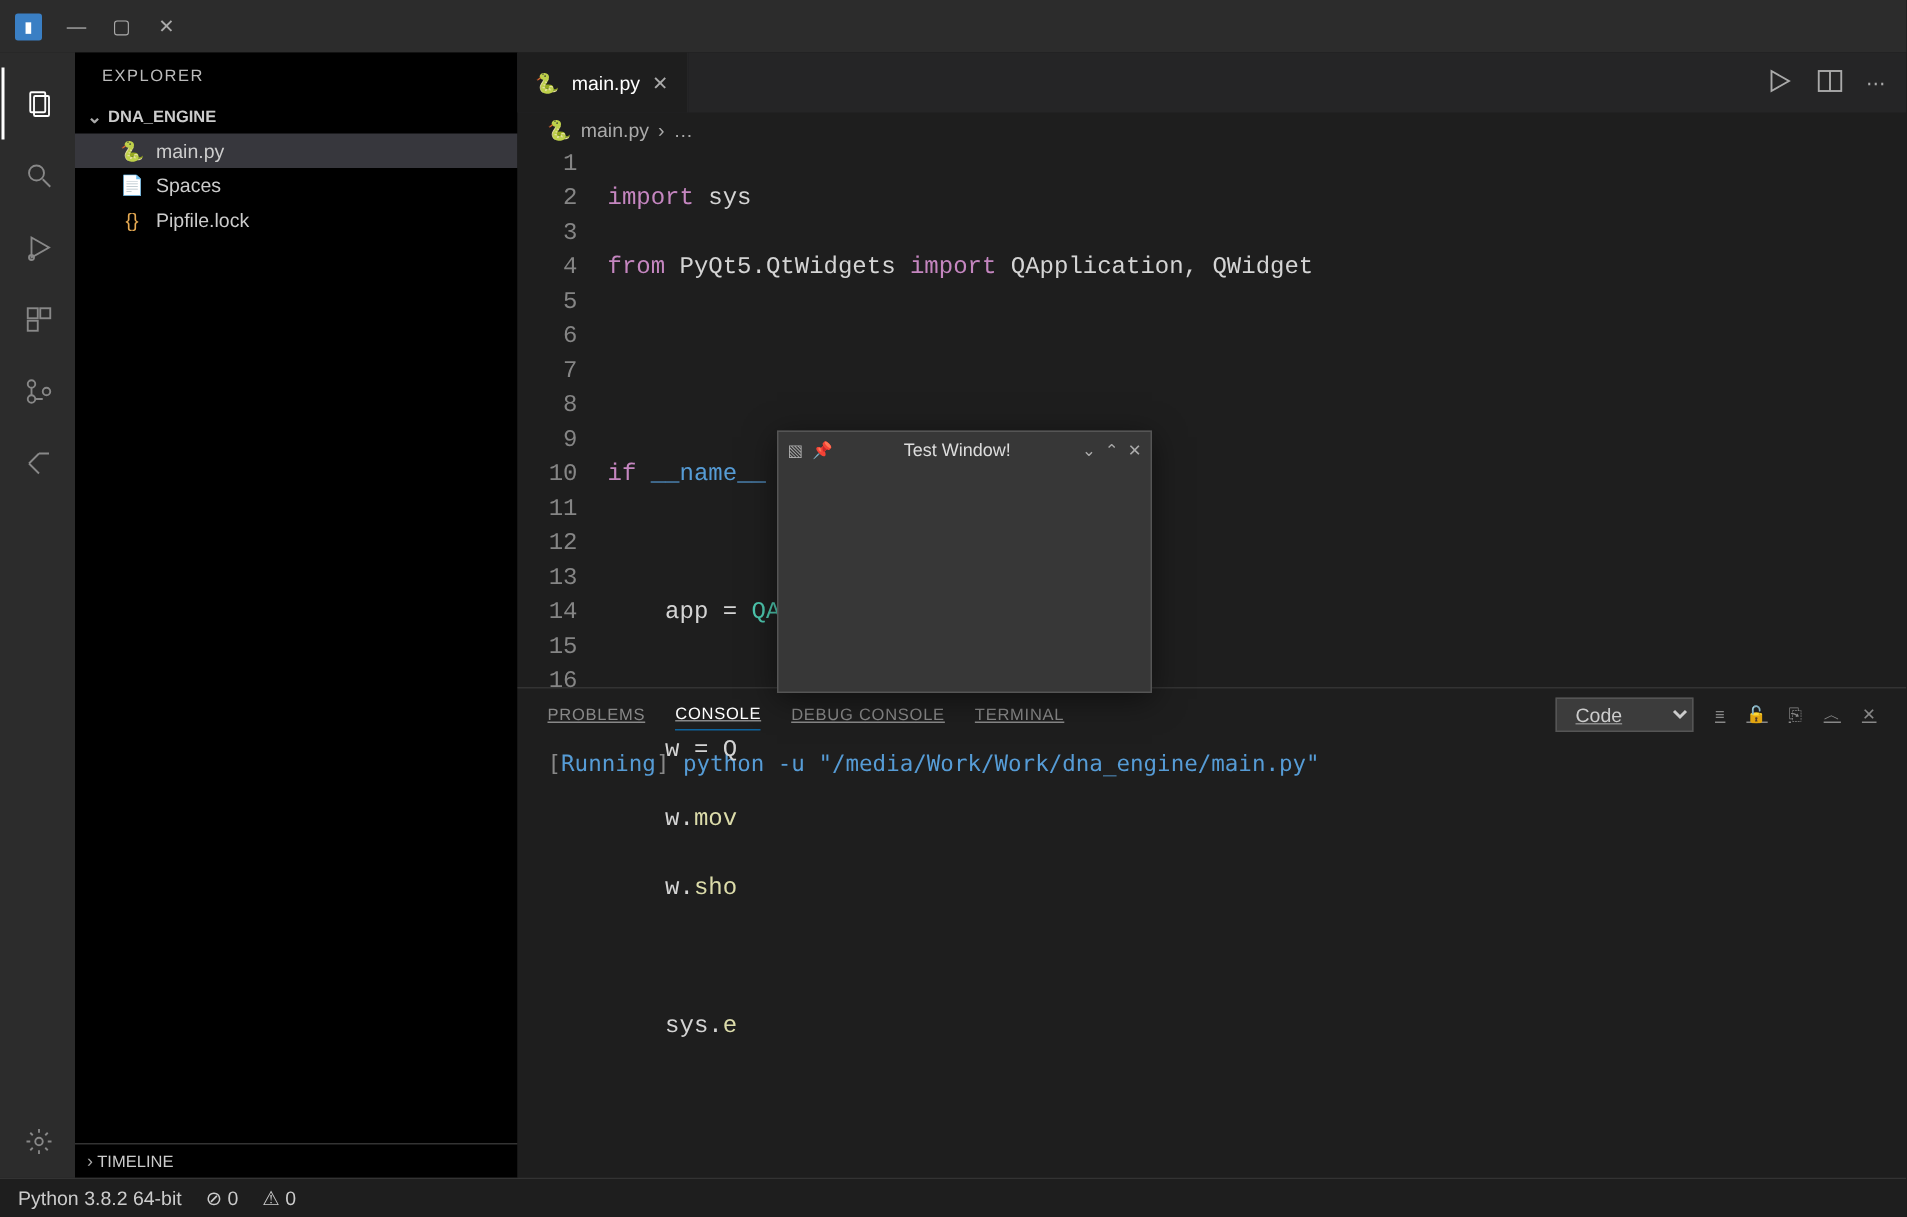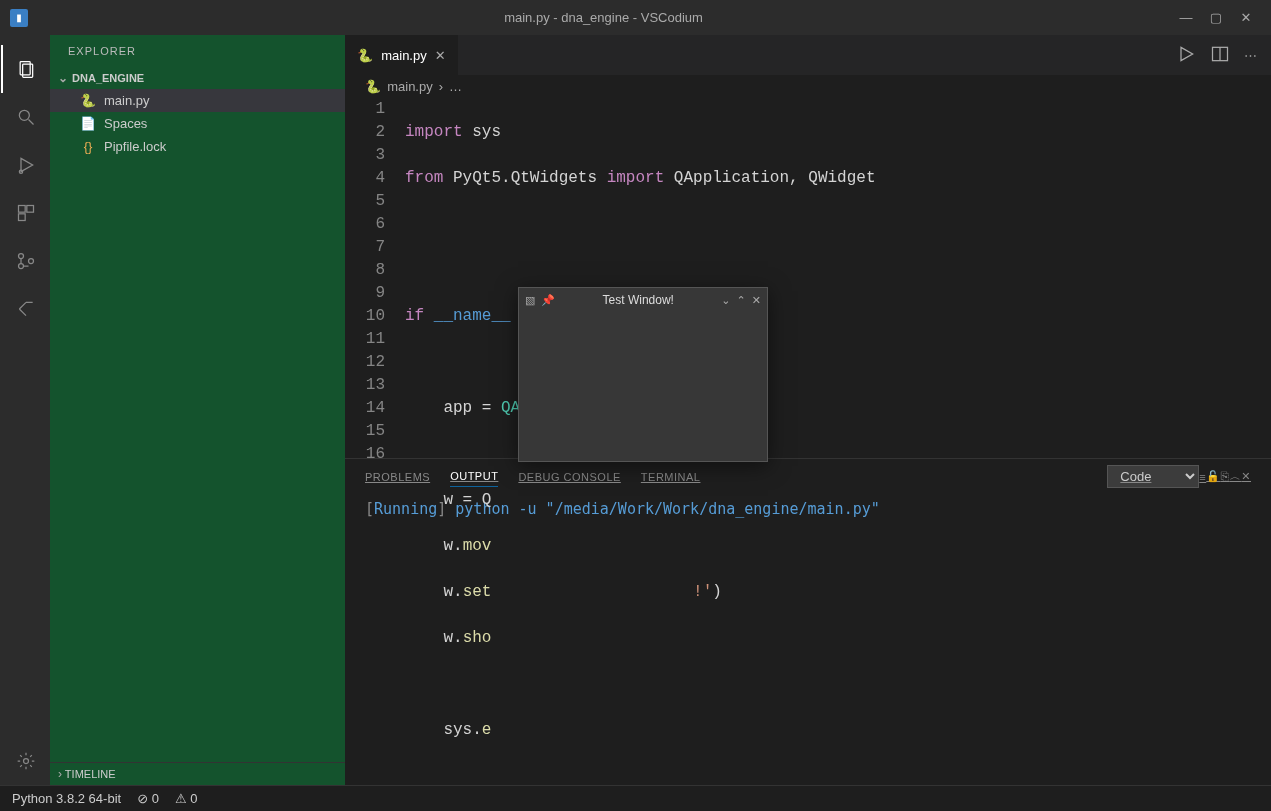--- a/index.html
+++ b/index.html
@@ -6,21 +6,21 @@
 body { font-family: "Segoe UI", Arial, sans-serif; font-size:13px; background:#1e1e1e; color:#ccc; width:1271px; height:811px; overflow:hidden; position:relative; }
 .titlebar { height:35px; background:#2c2c2c; display:flex; align-items:center; padding:0 10px; }
 .titlebar .logo { width:18px; height:18px; background:#3a7fc4; border-radius:2px; margin-right:8px; display:flex; align-items:center; justify-content:center; color:#fff; font-size:10px; }
 .titlebar .title { flex:1; text-align:center; color:#aaa; font-size:13px; }
 .titlebar .win-btn { width:30px; height:30px; display:flex; align-items:center; justify-content:center; color:#aaa; cursor:pointer; }
 .main { display:flex; height:750px; }
 .activitybar { width:50px; background:#2c2c2c; display:flex; flex-direction:column; align-items:center; padding-top:10px; }
 .activitybar .act { width:48px; height:48px; display:flex; align-items:center; justify-content:center; color:#888; cursor:pointer; border-left:2px solid transparent; }
 .activitybar .act.active { color:#fff; border-left:2px solid #fff; }
 .activitybar .spacer { flex:1; }
-.sidebar { width:295px; background:#14532d; display:flex; flex-direction:column; }
+.sidebar { width:295px; background:#000000; display:flex; flex-direction:column; }
 .sidebar-title { padding:10px 18px; font-size:11px; letter-spacing:1px; color:#bbb; }
 .sidebar-section { padding:4px 8px; font-size:11px; font-weight:bold; color:#ccc; display:flex; align-items:center; gap:4px; }
 .file-item { padding:4px 8px 4px 30px; display:flex; align-items:center; gap:8px; cursor:pointer; font-size:13px; color:#ccc; }
 .file-item.active { background:#37373d; }
 .file-item .ico { width:16px; text-align:center; }
 .sidebar .spacer { flex:1; }
 .sidebar-timeline { padding:4px 8px; font-size:11px; font-weight:normal; color:#ccc; border-top:1px solid #333; }
 .editor-area { flex:1; display:flex; flex-direction:column; background:#1e1e1e; }
 .tabs { display:flex; background:#252526; height:40px; align-items:stretch; }
 .tab { display:flex; align-items:center; padding:0 12px; background:#1e1e1e; color:#fff; gap:8px; font-size:13px; border-right:1px solid #252526; }
@@ -33,21 +33,21 @@
 .kw { color:#c586c0; }
 .fn { color:#4ec9b0; }
 .str { color:#ce9178; }
 .var { color:#9cdcfe; }
 .mag { color:#569cd6; }
 .mth { color:#dcdcaa; }
 .panel { border-top:1px solid #333; display:flex; flex-direction:column; flex:1; }
 .panel-tabs { display:flex; align-items:center; padding:6px 20px; gap:20px; font-size:11px; color:#888; letter-spacing:0.5px;text-decoration:underline; }
 .panel-tabs .pt { cursor:pointer; padding:4px 0; }
 .panel-tabs .pt.active { color:#fff; border-bottom:1px solid #0e639c; }
-.panel-tabs .right { margin-left:auto; display:flex; align-items:center; }
+.panel-tabs .right { margin-left:auto; display:flex; align-items:center; gap:14px; }
 .panel-tabs select { background:#3c3c3c; color:#ccc; border:1px solid #555; padding:2px 30px 2px 8px; font-size:13px; }
 .panel-body { padding:6px 20px; font-family:"Consolas",monospace; font-size:15px; color:#ccc; }
 .panel-body .run { color:#888; }
 .panel-body .cmd { color:#569cd6; }
 .statusbar { height:26px; background:#1e1e1e; border-top:1px solid #333; display:flex; align-items:center; padding:0 12px; font-size:13px; color:#ccc; gap:16px; }
 .statusbar .right { margin-left:auto; display:flex; gap:16px; }
 .statusbar span { cursor:pointer; }
 .qt-window { position:absolute; left:518px; top:287px; width:250px; height:175px; background:#373737; border:1px solid #555; box-shadow:0 4px 20px rgba(0,0,0,0.5); }
 .qt-title { height:24px; display:flex; align-items:center; padding:0 6px; gap:6px; font-size:12px; color:#ddd; }
 .qt-title .qttext { flex:1; text-align:center; }
@@ -56,21 +56,20 @@
 .chev { display:inline-block; transform:rotate(0deg); font-size:12px; color:#aaa; }
 .ico-py { color:#4B8BBE; }
 .ico-file { color:#75beff; }
 .ico-lock { color:#e8ab53; }
 </style>
 </head>
 <body>
 
 <div class="titlebar">
   <div class="logo">▮</div>
-  <div class="title">main.py - dna_engine - VSCodium</div>
   <div class="win-btn">—</div>
   <div class="win-btn">▢</div>
   <div class="win-btn">✕</div>
 </div>
 
 <div class="main">
   <div class="activitybar">
     <div class="act active">
         <svg viewBox="0 0 24 24">
           <rect x="5" y="3" width="12" height="16" rx="1"></rect>
@@ -188,32 +187,31 @@
 <div><span class="kw">import</span><span> sys</span></div>
 <div><span class="kw">from</span><span> PyQt5</span><span>.</span><span>QtWidgets </span><span class="kw">import</span><span> QApplication</span><span>, </span><span>QWidget</span></div>
 <div> </div>
 <div> </div>
 <div><span class="kw">if </span><span class="mag">__name__</span><span> == </span><span class="str">'__main__'</span><span>:</span></div>
 <div> </div>
 <div><span>    app </span><span>= </span><span class="fn">QApplication</span><span>(</span><span class="var">sys</span><span>.</span><span class="var">argv</span><span>)</span></div>
 <div> </div>
 <div><span>    w = Q</span></div>
 <div><span>    w</span><span>.</span><span class="mth">mov</span></div>
-<div><span>    w</span><span>.</span><span class="mth">set</span><span>                     </span><span class="str">!'</span><span>)</span></div>
 <div><span>    w</span><span>.</span><span class="mth">sho</span></div>
 <div> </div>
 <div><span>    sys</span><span>.</span><span class="mth">e</span></div>
 
       </div>
     </div>
 
     <div class="panel">
       <div class="panel-tabs">
         <div class="pt">PROBLEMS</div>
-        <div class="pt active">OUTPUT</div>
+        <div class="pt active">CONSOLE</div>
         <div class="pt">DEBUG CONSOLE</div>
         <div class="pt">TERMINAL</div>
         <div class="right">
           <select><option>Code</option></select>
           <span>≡</span>
           <span>🔓</span>
           <span>⎘</span>
           <span>︿</span>
           <span>✕</span>
         </div>

